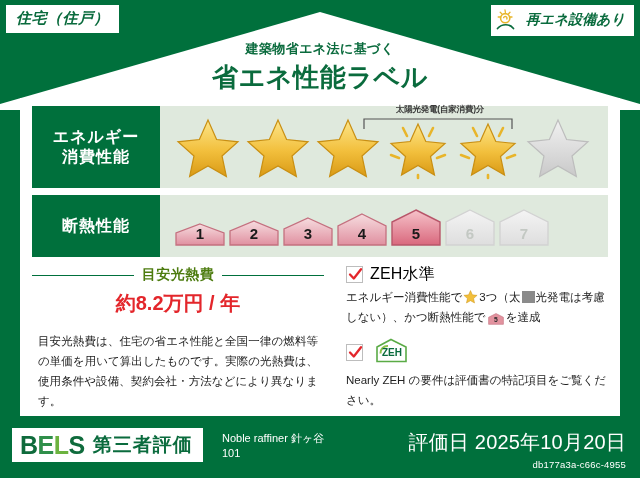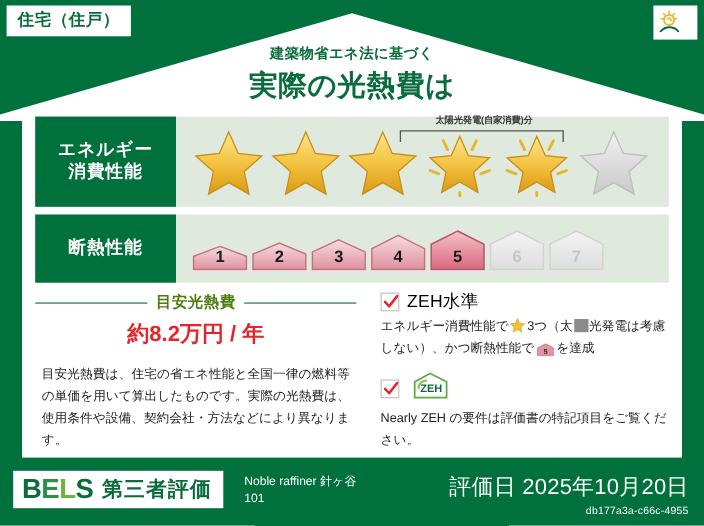--- a/index.html
+++ b/index.html
@@ -16,20 +16,21 @@
     box-sizing:border-box;
     overflow:hidden;
   }
 
   
   .badge{
     position:absolute;top:5px;
     background:#ffffff;
     display:flex;align-items:center;
     box-sizing:border-box;
+    font-style:italic;
   }
   #badge-type{
     left:6px;
     padding:4px 10px 5px 10px;
     color:#0a6b3d;
     font-weight:bold;
     font-size:15px;
     letter-spacing:.5px;
   }
   #badge-renew{
@@ -215,25 +216,26 @@
           <line x1="4.2" y1="4.2" x2="5.9" y2="5.9"></line>
           <line x1="14" y1="4.2" x2="12.4" y2="6"></line>
           <line x1="2.2" y1="9" x2="4.6" y2="9"></line>
           <line x1="16" y1="9" x2="13.6" y2="9"></line>
         </g>
         <circle cx="9.2" cy="10.2" r="4.6" fill="none" stroke="#e8b52a" stroke-width="1.6"></circle>
         <path d="M7.6 10.2a1.7 1.7 0 1 1 2.9 1.2" fill="none" stroke="#e8b52a" stroke-width="1.4"></path>
         <path d="M1.5 20.5 C6 15.5 13.5 15.5 17.5 20.5" fill="none" stroke="#0a6b3d" stroke-width="1.7" stroke-linecap="round"></path>
       </svg>
     </span>
+    <span>再エネ設備あり</span>
   </div>
 
   <div id="title-wrap">
     <div id="title-sub">建築物省エネ法に基づく</div>
-    <div id="title-main">実際の光熱費は</div>
+    <div id="title-main">省エネ性能ラベル</div>
   </div>
 
   <div id="panel">
 
     <div class="perf-row">
       <div class="perf-label">
         <span class="l1">エネルギー</span>
         <span class="l2">消費性能</span>
       </div>
       <div class="perf-body">

